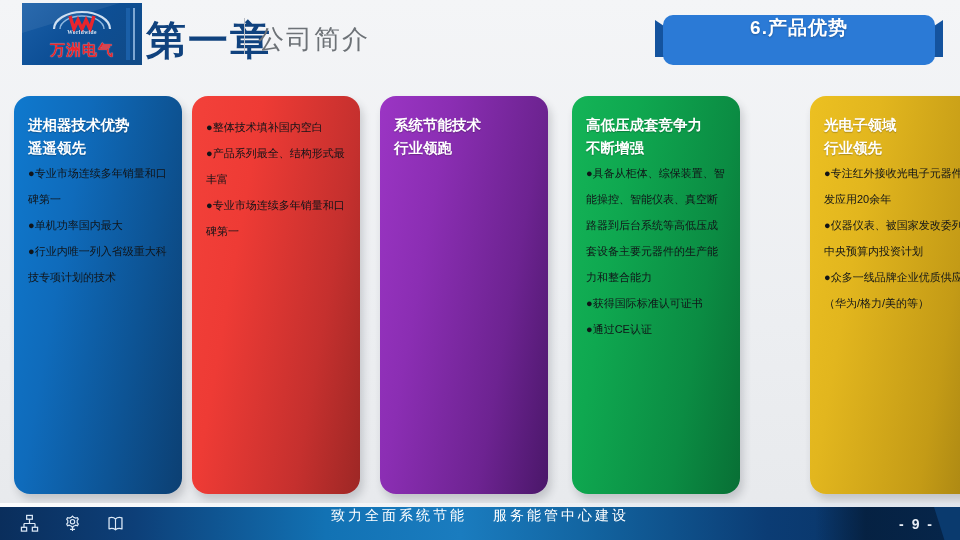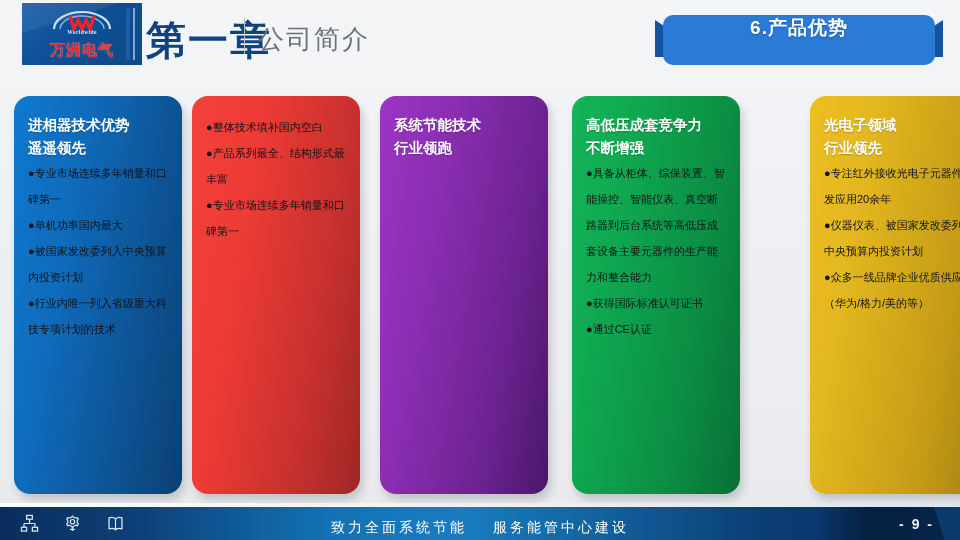--- a/index.html
+++ b/index.html
@@ -60,21 +60,21 @@
   .c5{left:762px;width:184px;background:linear-gradient(100deg,#ecc021 0%,#e2b61e 28%,#c49b16 70%,#9d7c11 100%);margin-left:48px;}
 
   
   .footer{position:absolute;left:0;bottom:0;width:960px;height:33px;
     background:linear-gradient(90deg,#0a2e5c 0%,#0d3f78 16%,#1272b4 36%,#1878bb 50%,#11599a 64%,#0b3b73 82%,#072murs 100%);
     background:linear-gradient(90deg,#0a2e5c 0%,#0d3f78 14%,#1272b4 34%,#1a7cbf 48%,#12639f 62%,#0b3c74 80%,#08305f 100%);}
   .footer::before{content:"";position:absolute;left:0;top:-4px;width:960px;height:4px;
     background:linear-gradient(90deg,rgba(255,255,255,.9),rgba(220,228,238,.5));}
   .f-icons{position:absolute;left:20px;top:0;height:33px;display:flex;align-items:center;gap:24px;}
   .f-icons svg{display:block;}
-  .f-center{position:absolute;left:0;right:0;top:12px;height:17px;
+  .f-center{position:absolute;left:0;right:0;top:0;height:17px;
     display:flex;align-items:center;justify-content:center;gap:26px;
     color:#ffffff;font-size:14px;letter-spacing:3px;}
   .f-page{position:absolute;right:26px;top:0;height:33px;display:flex;align-items:center;
     color:#e8eef6;font-size:14px;letter-spacing:2px;font-weight:bold;}
   .f-page-bg{position:absolute;right:0;top:0;width:145px;height:33px;
     background:linear-gradient(90deg,rgba(6,34,66,.0),rgba(5,30,60,.85) 35%,#06264b 100%);}
   .f-corner{position:absolute;right:0;bottom:0;width:26px;height:33px;background:#0a3a6e;
     clip-path:polygon(0 0,100% 0,100% 100%,40% 100%);}
 </style>
 </head>
@@ -111,21 +111,20 @@
 
   <div class="cards">
 
     <div class="card c1">
       <div class="inner">
         <h3><span>进相器技术优势</span><br>
             <span>遥遥领先</span></h3>
         <ul>
           <li>●专业市场连续多年销量和口碑第一</li>
           <li>●单机功率国内最大</li>
-          <li>●被国家发改委列入中央预算内投资计划</li>
           <li>●行业内唯一列入省级重大科技专项计划的技术</li>
         </ul>
       </div>
     </div>
 
     <div class="card c2">
       <div class="inner">
         <ul>
           <li>●整体技术填补国内空白</li>
           <li>●产品系列最全、结构形式最丰富</li>

